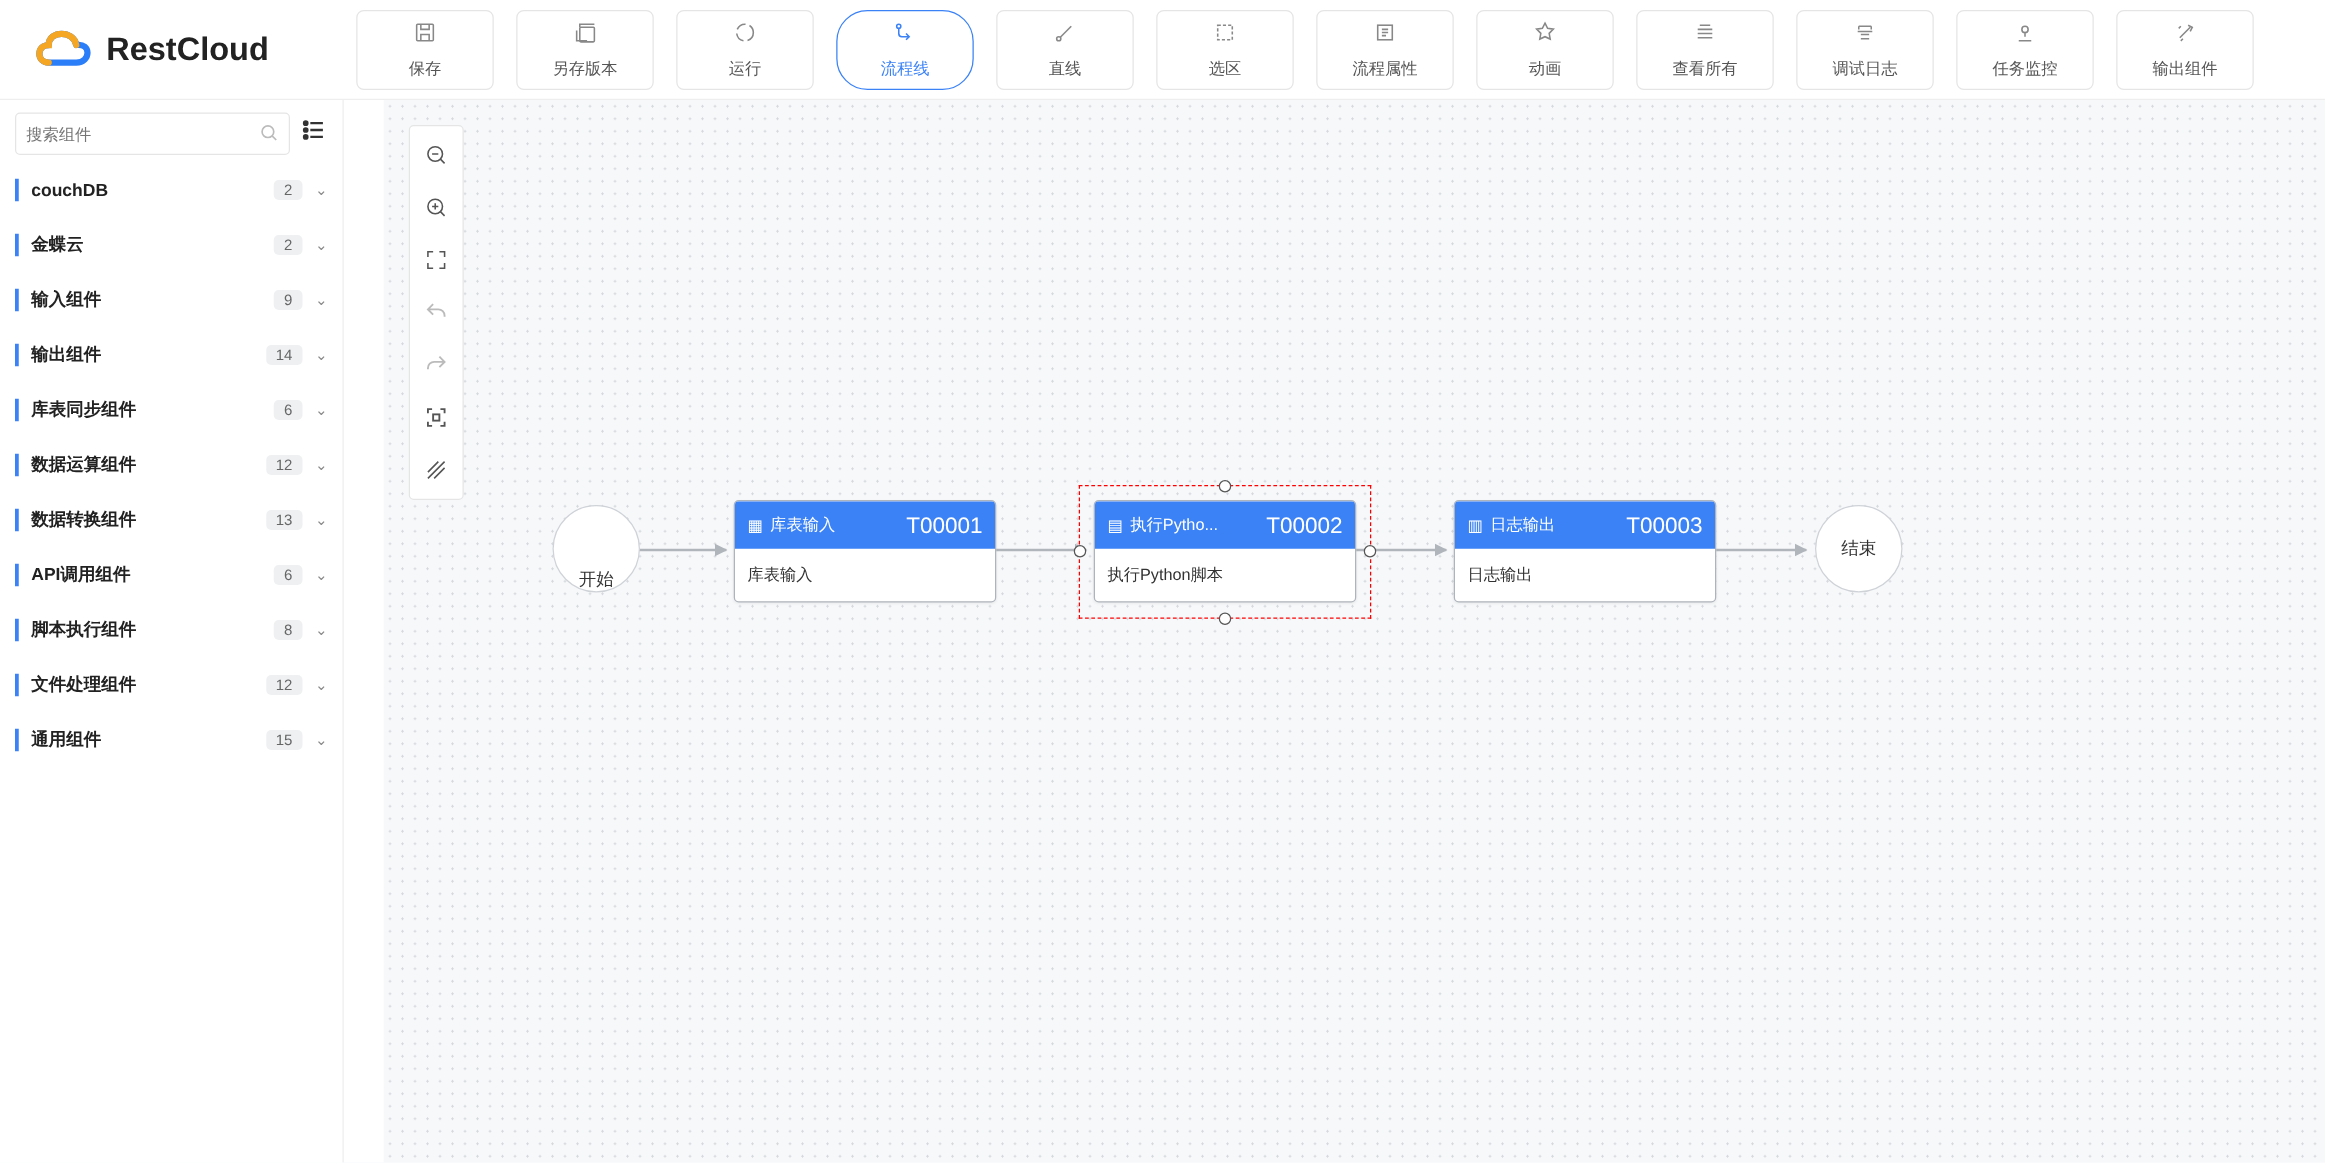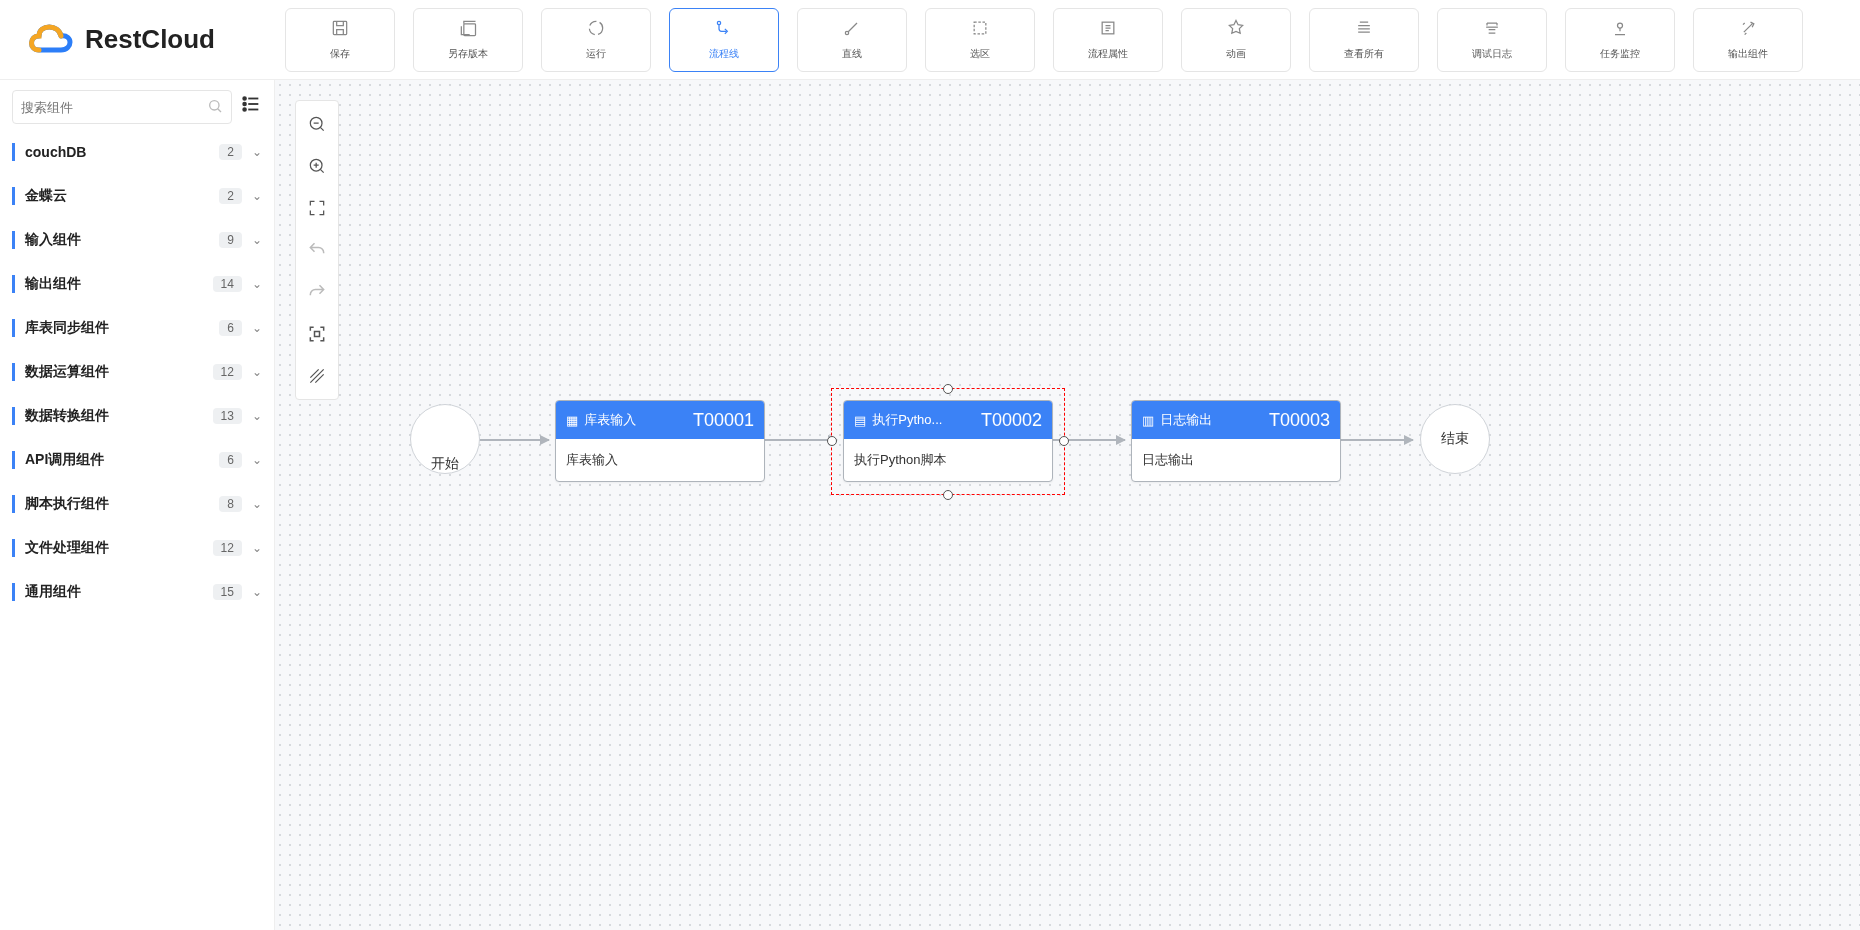--- a/index.html
+++ b/index.html
@@ -3,27 +3,27 @@
 <meta charset="utf-8">
 <style>
 * { box-sizing: border-box; margin: 0; padding: 0; }
 body { font-family: -apple-system, "Microsoft YaHei", Arial, sans-serif; font-size: 14px; color: #333; background: #fff; width: 1860px; height: 930px; overflow: hidden; }
 
 
 .toolbar { height: 80px; display: flex; align-items: center; padding: 0 10px; border-bottom: 1px solid #eee; background: #fff; }
 .logo-wrap { width: 275px; display: flex; align-items: center; gap: 10px; padding-left: 15px; }
 .logo-text { font-size: 26px; font-weight: 700; color: #222; }
 .tool-btns { flex: 1; display: flex; gap: 18px; }
-.tool-btn { width: 110px; height: 64px; border: 1px solid #e5e5e5; border-radius: 6px; display: flex; flex-direction: column; align-items: center; justify-content: center; gap: 6px; background: #fff; cursor: pointer; font-size: 10px; color: #555; }
-.tool-btn.active { border-color: #3b82f6; color: #3b82f6; }
+.tool-btn { width: 110px; height: 64px; border: 1px solid #e5e5e5; border-radius: 6px; display: flex; flex-direction: column; align-items: center; justify-content: center; gap: 6px; background: #fff; cursor: pointer; font-size: 13px; color: #555; }
+.tool-btn.active { border-color: #3b82f6; color: #3b82f6; border-radius: 25px; }
 .tool-btn .icon { font-size: 20px; line-height: 1; }
 .tool-btn.active .icon svg * { stroke: #3b82f6; }
 
 
-.main { position: absolute; top: 80px; left: 0; right: 0; bottom: 0; display: flex; }
+.main { position: absolute; top: 80px; left: 0; right: 0; bottom: 0; display: flex; gap: 32px; }
 .sidebar { width: 275px; border-right: 1px solid #eee; background: #fff; padding: 10px 12px; }
 .search-row { display: flex; gap: 8px; align-items: center; margin-bottom: 6px; }
 .search-box { flex: 1; height: 34px; border: 1px solid #e5e5e5; border-radius: 4px; display: flex; align-items: center; padding: 0 8px; }
 .search-box input { flex: 1; border: none; outline: none; font-size: 13px; }
 .list-icon { font-size: 22px; color: #333; cursor: pointer; }
 .side-item { height: 44px; display: flex; align-items: center; cursor: pointer; }
 .side-bar-mark { width: 3px; height: 18px; background: #3b82f6; margin-right: 10px; }
 .side-label { flex: 1; font-weight: 700; color: #222; }
 .side-count { background: #eef0f2; border-radius: 4px; padding: 1px 8px; font-size: 12px; color: #666; margin-right: 10px; }
 .side-chev { color: #888; font-size: 12px; }

